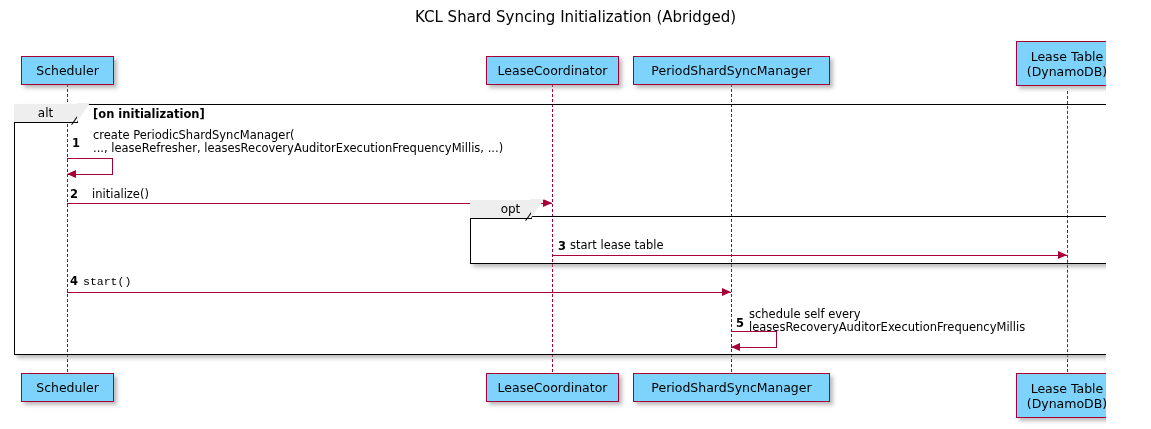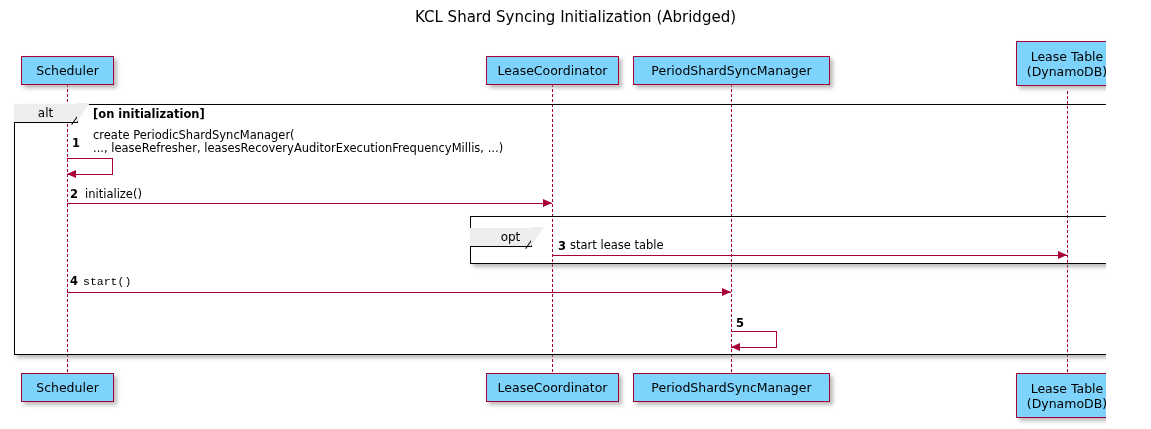--- a/index.html
+++ b/index.html
@@ -176,38 +176,40 @@
   <div class="fragment-label" style="left:14px; top:104px; width:64px;">alt<span class="corner"></span></div>
   <div class="fragment-cond" style="left:93px; top:107px;">[on initialization]</div>
 
   <div class="msg-seq" style="left:72px; top:136px;">1</div>
   <div class="msg-label" style="left:85px; top:129px;margin-left:8px;">create PeriodicShardSyncManager(
    ..., leaseRefresher, leasesRecoveryAuditorExecutionFrequencyMillis, ...)</div>
   <div class="self-loop" style="left:67px; top:158px; width:46px; height:17px;"></div>
   <div class="msg-arrow-left" style="left:67px; top:170px;"></div>
 
   <div class="msg-seq" style="left:70px; top:187px;">2</div>
-  <div class="msg-label" style="left:85px; top:188px;">initialize()</div>
+  <div class="msg-label" style="left:92px; top:188px;">initialize()</div>
   <div class="msg-line" style="left:67px; top:203px; width:485px;"></div>
   <div class="msg-arrow-right" style="left:543px; top:199px;"></div>
 
   <div class="fragment" style="left:470px; top:216px; width:667px; height:48px;"></div>
-  <div class="fragment-label" style="left:470px; top:228px; width:62px;padding-left:20px;">opt<span class="corner"></span></div>
+  <div class="fragment-label" style="left:470px; top:200px; width:62px;padding-left:20px;">opt<span class="corner"></span></div>
 
   <div class="msg-seq" style="left:558px; top:239px;">3</div>
   <div class="msg-label" style="left:570px; top:239px;">start lease table</div>
   <div class="msg-line" style="left:552px; top:255px; width:515px;"></div>
   <div class="msg-arrow-right" style="left:1058px; top:251px;"></div>
 
   <div class="msg-seq" style="left:70px; top:274px;">4</div>
   <div class="msg-label" style="left:83px; top:275px;font-family:Liberation Mono, monospace;">start()</div>
   <div class="msg-line" style="left:67px; top:292px; width:664px;"></div>
   <div class="msg-arrow-right" style="left:722px; top:288px;"></div>
 
   <div class="msg-seq" style="left:736px; top:316px;">5</div>
+  <div class="msg-label" style="left:749px; top:308px;">schedule self every
+   leasesRecoveryAuditorExecutionFrequencyMillis</div>
   <div class="self-loop" style="left:731px; top:331px; width:46px; height:17px;"></div>
   <div class="msg-arrow-left" style="left:731px; top:343px;"></div>
 
   <div class="participant" style="left:21px; top:373px; width:93px; height:29px;">Scheduler</div>
 
   <div class="participant" style="left:486px; top:373px; width:133px; height:29px;">LeaseCoordinator</div>
 
   <div class="participant" style="left:633px; top:373px; width:197px; height:29px;">PeriodShardSyncManager</div>
 
   <div class="participant" style="left:1016px; top:373px; width:102px; height:45px;">Lease Table

